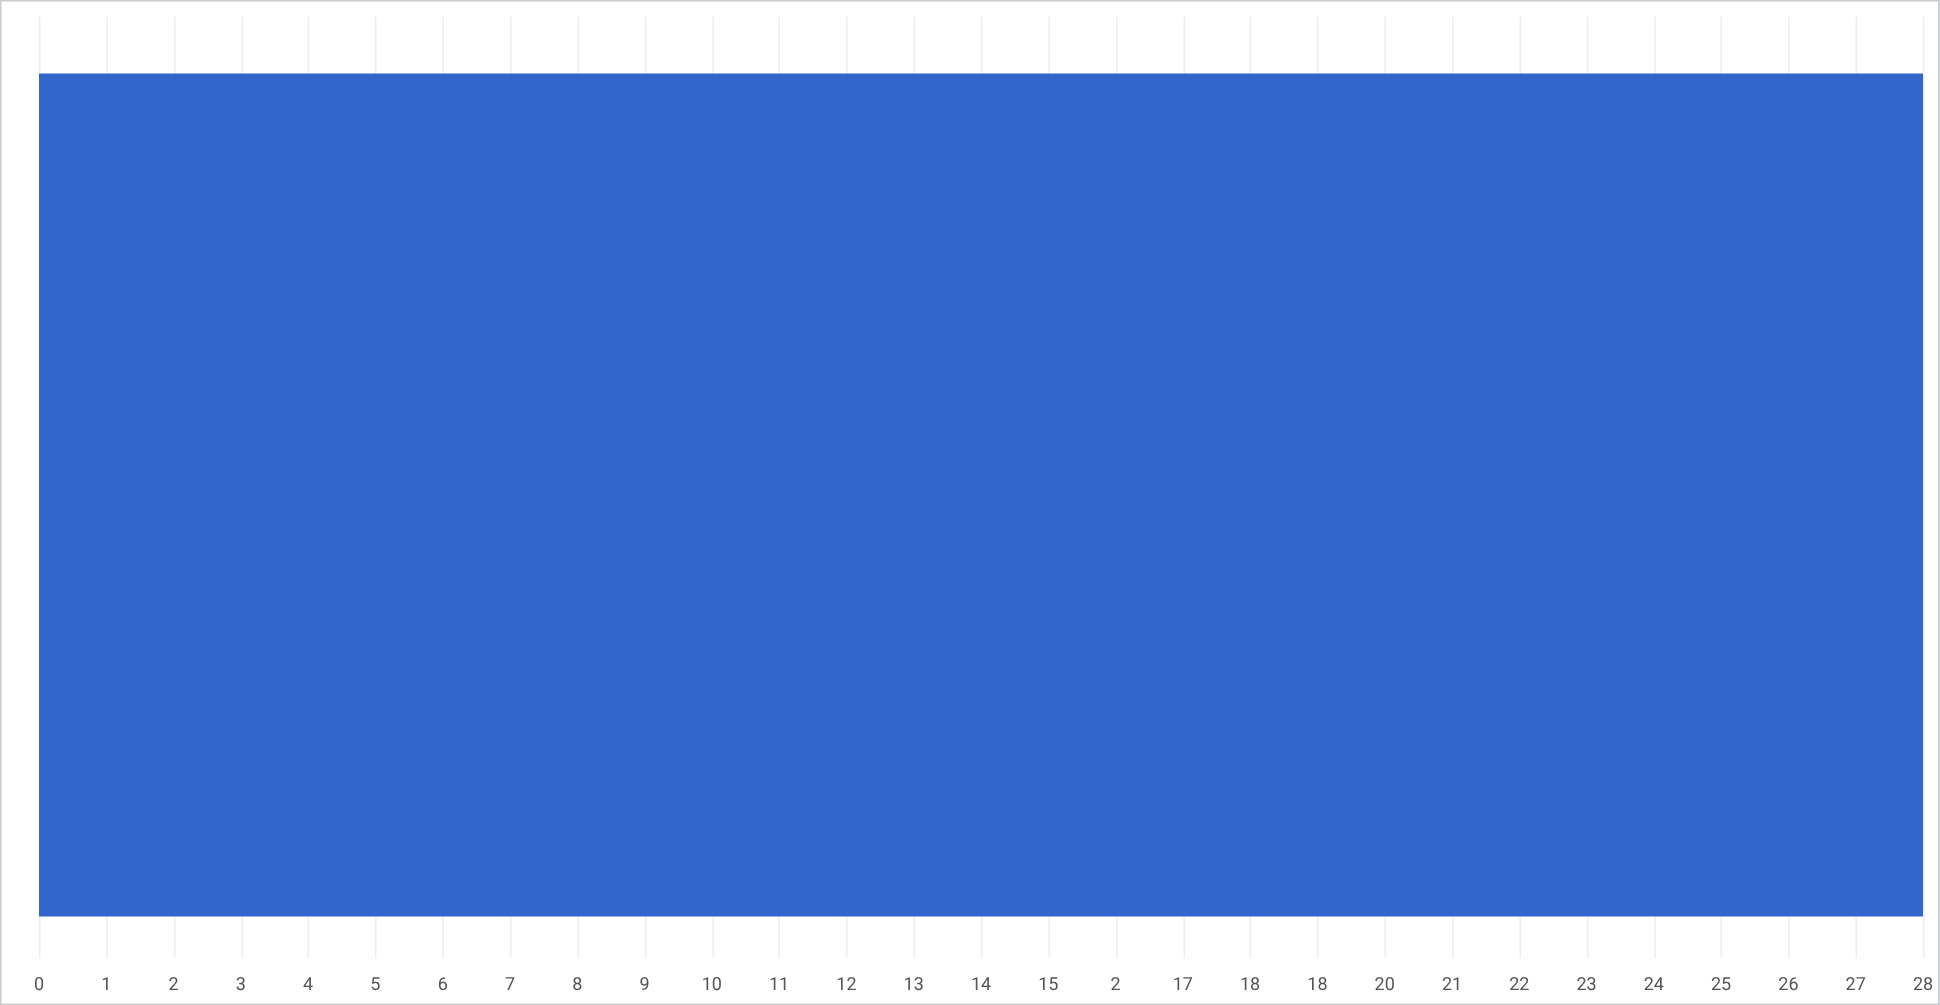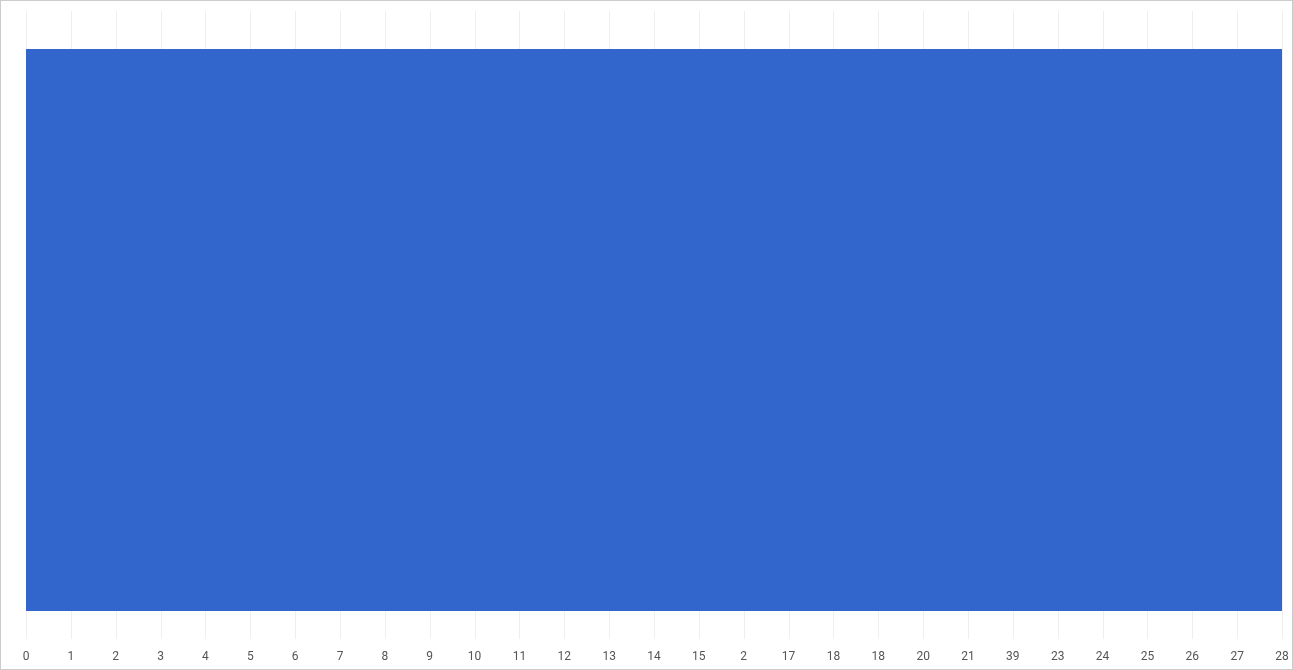--- a/index.html
+++ b/index.html
@@ -101,21 +101,21 @@
       <div class="x-tick" style="left: 42.8571%; text-align: right;">12</div>
       <div class="x-tick" style="left: 46.4286%; text-align: right;">13</div>
       <div class="x-tick" style="left: 50%;">14</div>
       <div class="x-tick" style="left: 53.5714%;">15</div>
       <div class="x-tick" style="left: 57.1429%;">2</div>
       <div class="x-tick" style="left: 60.7143%;">17</div>
       <div class="x-tick" style="left: 64.2857%;">18</div>
       <div class="x-tick" style="left: 67.8571%;">18</div>
       <div class="x-tick" style="left: 71.4286%;">20</div>
       <div class="x-tick" style="left: 75%;">21</div>
-      <div class="x-tick" style="left: 78.5714%;">39</div>
+      <div class="x-tick" style="left: 78.5714%;">22</div>
       <div class="x-tick" style="left: 82.1429%;">23</div>
       <div class="x-tick" style="left: 85.7143%;">24</div>
       <div class="x-tick" style="left: 89.2857%;">25</div>
       <div class="x-tick" style="left: 92.8571%;">26</div>
       <div class="x-tick" style="left: 96.4286%;">27</div>
       <div class="x-tick" style="left: 100%;">28</div>
     </div>
 </div>
 
 </body></html>

